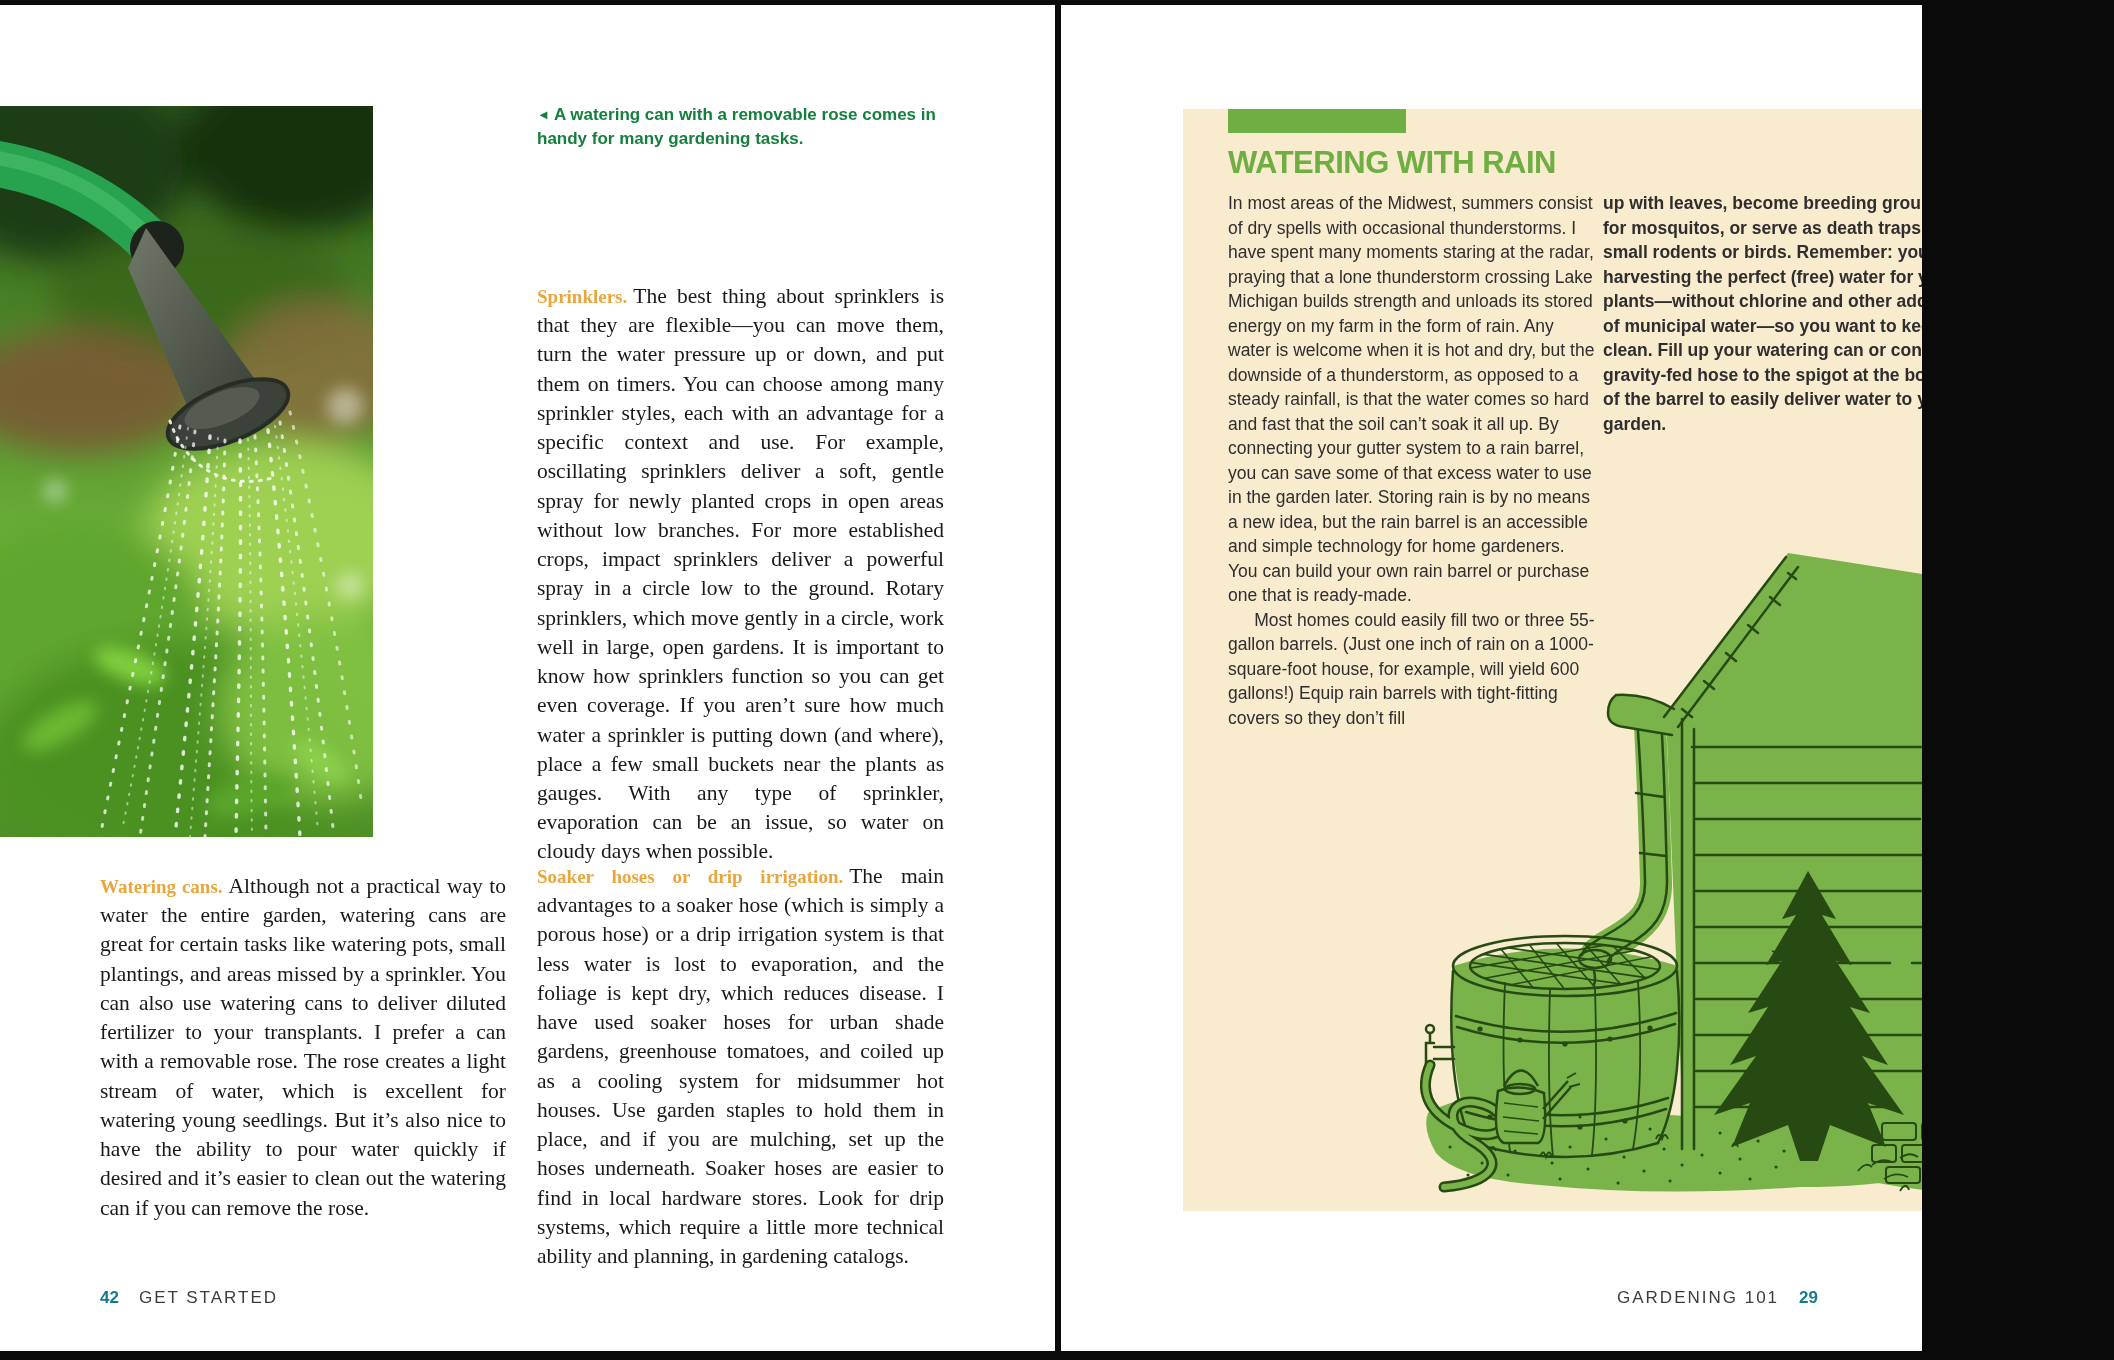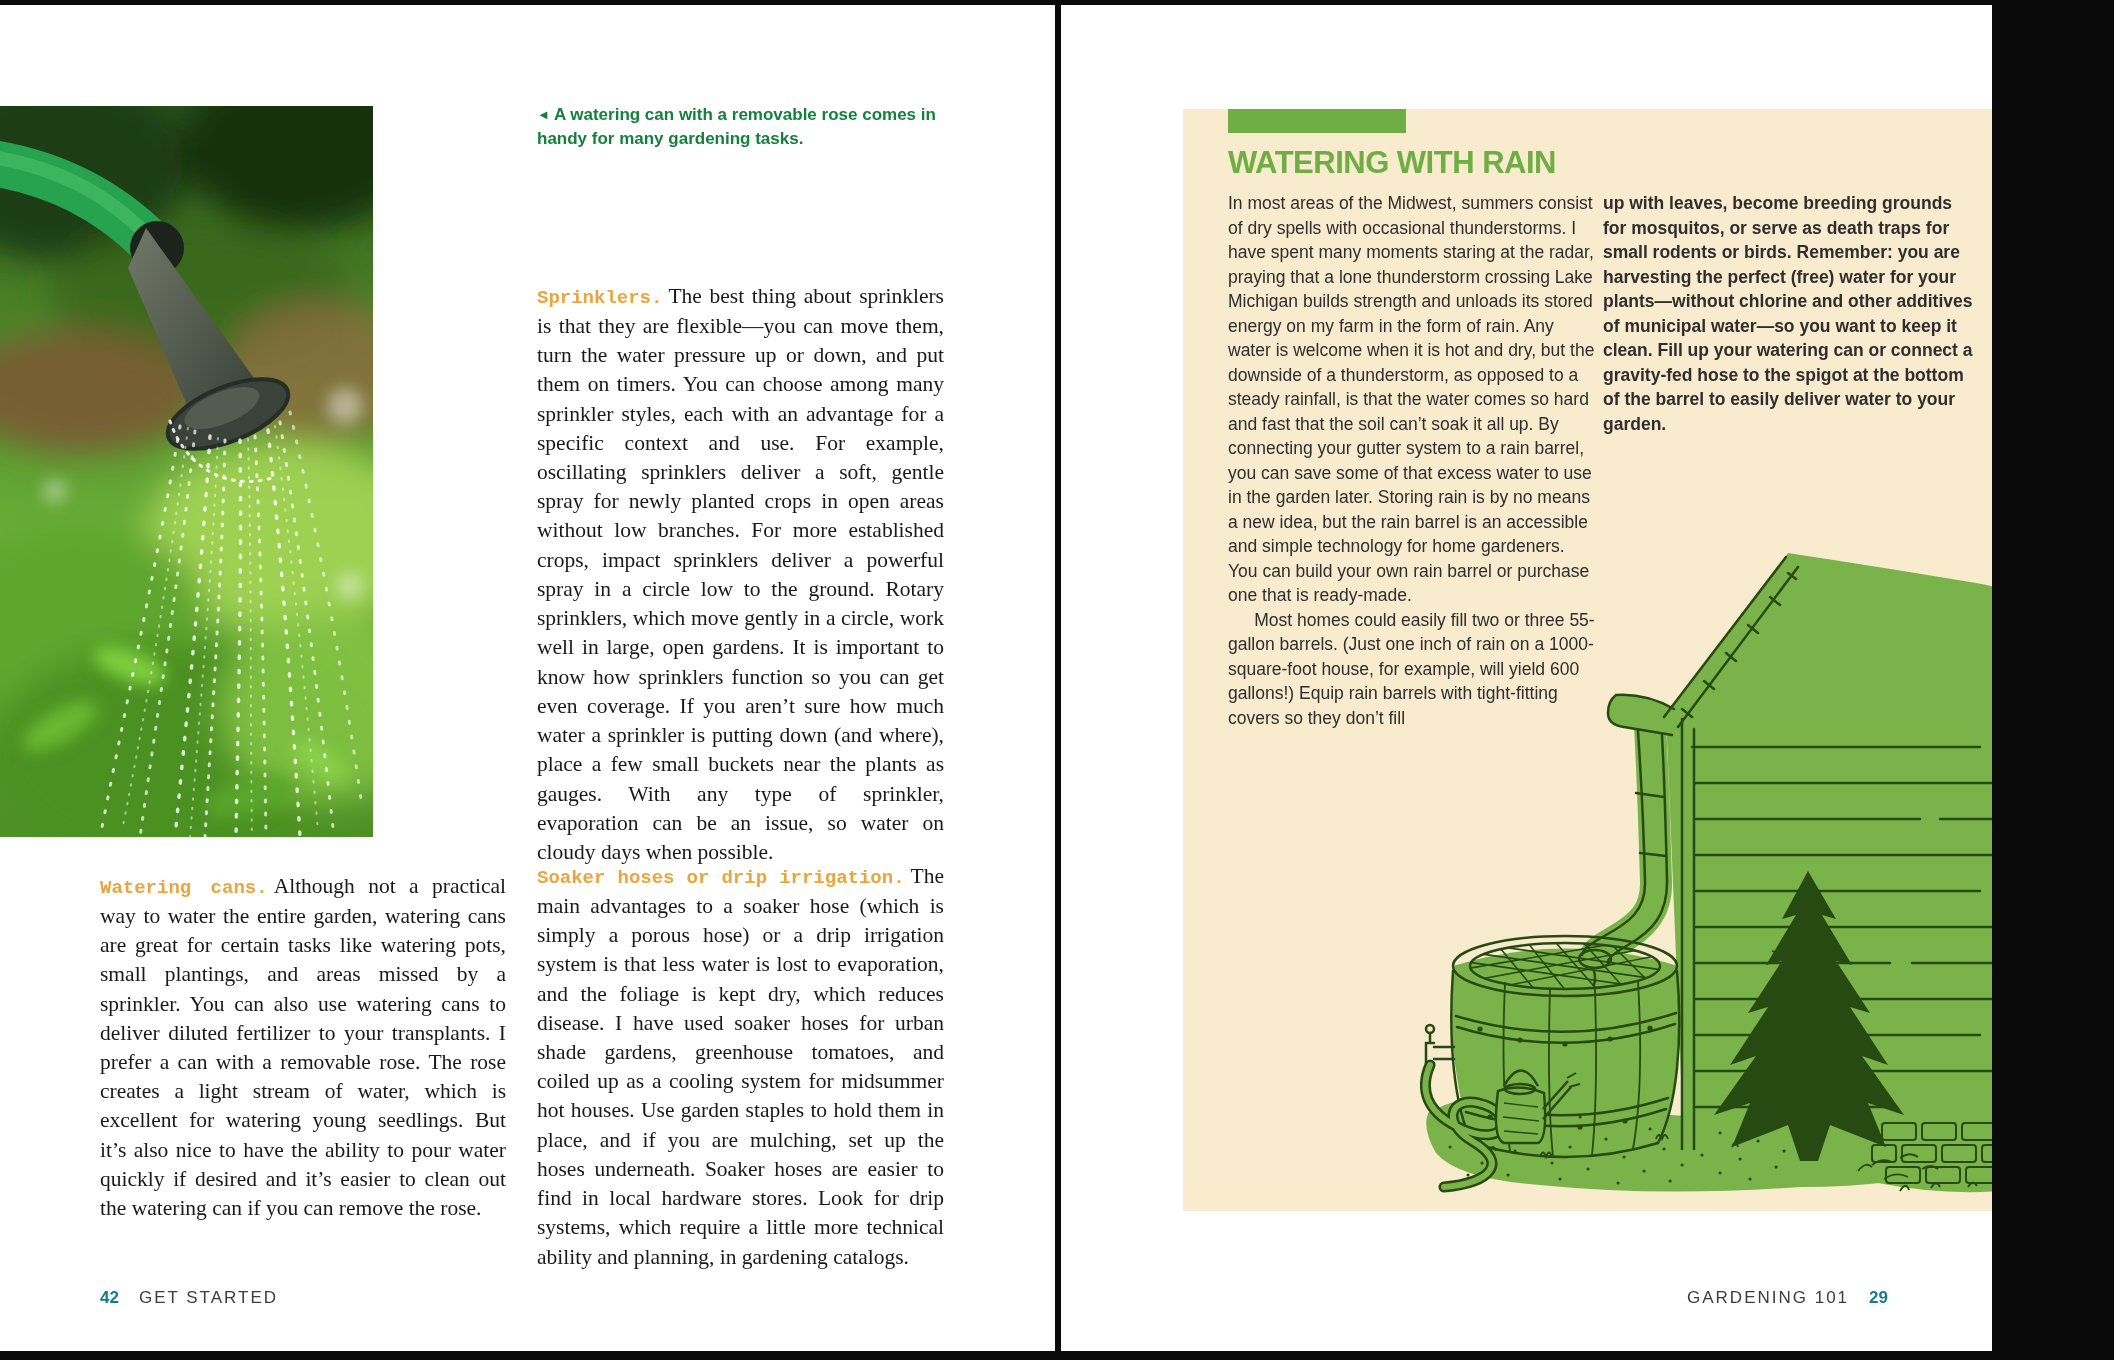--- a/index.html
+++ b/index.html
@@ -4,21 +4,21 @@
 <style>
   * { margin:0; padding:0; box-sizing:border-box; }
   html,body { background:#000; }
   .screen {
     position:relative; width:2114px; height:1360px;
     background:#0a0a0a; overflow:hidden;
     font-family:"Liberation Sans", sans-serif;
   }
   .page { position:absolute; top:5px; bottom:9px; background:#ffffff; overflow:hidden; }
   .page-left  { left:0;      width:1055px; }
-  .page-right { left:1061px; width:931px; }
+  .page-right { left:1061px; width:861px; }
 
   
   .photo {
     position:absolute; left:0; top:101px; width:373px; height:731px;
     overflow:hidden; background:#4c8427;
   }
   .photo svg { display:block; width:100%; height:100%; }
 
   .caption {
     font-family:"Liberation Sans", sans-serif;
@@ -27,21 +27,21 @@
   }
   .caption .marker { font-size:13px; position:relative; top:-1px; margin-right:4px; }
   .caption-left { position:absolute; left:537px; top:98px; width:400px; }
 
   .serif-body {
     font-family:"Liberation Serif", serif;
     font-size:21.5px; line-height:1.36; color:#191919;
     text-align:justify;
   }
   .lead {
-    font-family:Liberation Mono, monospace;
+    font-family:Liberation Serif, serif;
     font-weight:bold; color:#e9a63e; font-size:19px;
     margin-right:6px;
   }
   .para-watering  { position:absolute; left:100px; top:867px; width:406px; }
   .para-sprinkler { position:absolute; left:537px; top:277px; width:407px; }
   .para-soaker    { position:absolute; left:537px; top:857px; width:407px; }
 
   .footer { position:absolute; top:1283px; font-size:17px; letter-spacing:2px; color:#3c3c3c; }
   .footer-left  { left:100px; }
   .footer-right { right:104px; text-align:center; }

